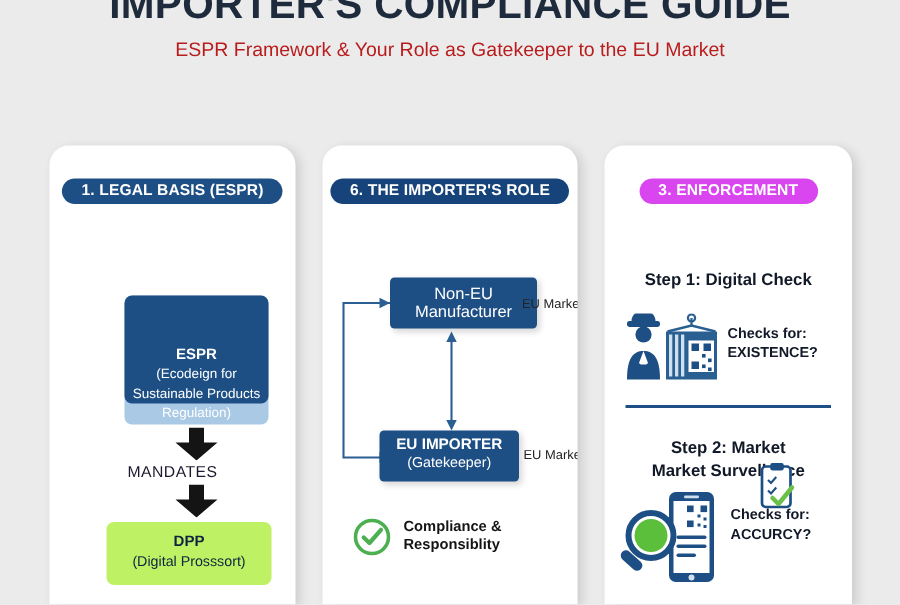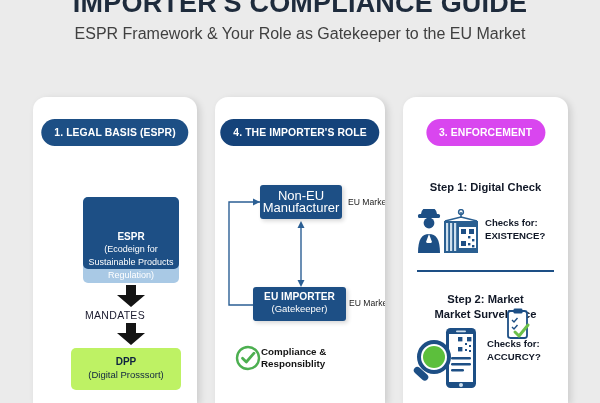--- a/index.html
+++ b/index.html
@@ -15,42 +15,42 @@
   .title {
     position: absolute; left: 0; top: -12px; width: 600px;
     text-align: center;
     font-size: 27px; font-weight: bold; letter-spacing: .2px;
     color: #1e2b3c;
     white-space: nowrap;
   }
   .subtitle {
     position: absolute; left: 0; top: 25px; width: 600px;
     text-align: center;
-    font-size: 16px; color: #404040;
+    font-size: 13px; color: #b91c1c;
   }
 
   
   .card {
     position: absolute; top: 97px; height: 306px;
     background: #ffffff;
     border-radius: 13px 13px 0 0;
     box-shadow: 3px 2px 7px rgba(0,0,0,.13);
     overflow: hidden;
   }
   #card1 { left: 33px;  width: 164px; }
   #card2 { left: 215px; width: 170px; }
   #card3 { left: 403px; width: 165px; }
 
   .pill {
     position: absolute; top: 22px; left: 50%; transform: translateX(-50%);
     background: #1d4f85;
     color: #fff;
     border-radius: 16px;
     font-size: 10.4px; font-weight: bold; letter-spacing: .1px;
-    padding: 8px 13px;
+    padding: 3px 13px;
     white-space: nowrap;
   }
   #card1 .pill { background: #1d4f85; }
   #card2 .pill { background: #15437a; }
   #card3 .pill { background: #d946ef; }
 
   
   .espr-light {
     position: absolute; left: 50px; top: 100px; width: 96px; height: 86px;
     background: #a9c9e5; border-radius: 5px;
@@ -75,34 +75,34 @@
     font-size: 9.5px; line-height: 13px; padding-top: 7px;
   }
   .dpp-box .b { font-weight: bold; font-size: 10px; display: block; }
 
   
   .m-box {
     position: absolute; background: #1d4f85; color: #fff;
     border-radius: 3px; text-align: center;
     box-shadow: 2px 2px 4px rgba(0,0,0,.16);
   }
-  #nonEu { left: 45px; top: 88px; width: 82px; height: 34px;
-           font-size: 13px; line-height: 12px; padding-top: 5px; }
+  #nonEu { left: 45px; top: 88px; width: 98px; height: 34px;
+           font-size: 11px; line-height: 12px; padding-top: 5px; }
   #euImp { left: 38px; top: 190px; width: 93px; height: 34px;
            font-size: 9.5px; line-height: 12px; padding-top: 4px; }
   #euImp .b { font-weight: bold; font-size: 10.2px; display: block; }
   .eu-market {
     position: absolute; font-size: 8.6px; color: #232323; white-space: nowrap;
   }
   #mk1 { left: 133px; top: 100px; }
   #mk2 { left: 134px; top: 201px; }
 
   .compliance {
     position: absolute; left: 20px; top: 248px;
-    display: flex; align-items: center; gap: 0;
+    display: flex; align-items: center; gap: 8px;
   }
   .compliance .txt {
     font-size: 9.8px; font-weight: bold; line-height: 12.5px; color: #141414;
   }
 
   
   .step-h {
     position: absolute; width: 100%; text-align: center;
     font-size: 11.2px; font-weight: bold; color: #111827; line-height: 15px;
   }
@@ -150,21 +150,21 @@
       <polygon points="11,0 21,0 21,10 30,10 16,22 2,10 11,10" fill="#141414"></polygon>
     </svg>
 
     <div class="dpp-box">
       <span class="b">DPP</span>
       <span>(Digital Prosssort)</span>
     </div>
   </div>
 
   <div class="card" id="card2">
-    <div class="pill">4. THE IMPORTER'S ROLE</div>
+    <div class="pill">6. THE IMPORTER'S ROLE</div>
 
     <svg style="position:absolute;left:0;top:0;" width="170" height="306">
 
       <path d="M45,105 L14,105 L14,208 L45,208" fill="none" stroke="#2b5f94" stroke-width="1.4"></path>
       <polygon points="45,105 38,101.5 38,108.5" fill="#2b5f94"></polygon>
       <polygon points="45,208 38,204.5 38,211.5" fill="#2b5f94"></polygon>
 
       <line x1="86" y1="128" x2="86" y2="186" stroke="#2b5f94" stroke-width="1.4"></line>
       <polygon points="86,124 82.5,131 89.5,131" fill="#2b5f94"></polygon>
       <polygon points="86,190 82.5,183 89.5,183" fill="#2b5f94"></polygon>

